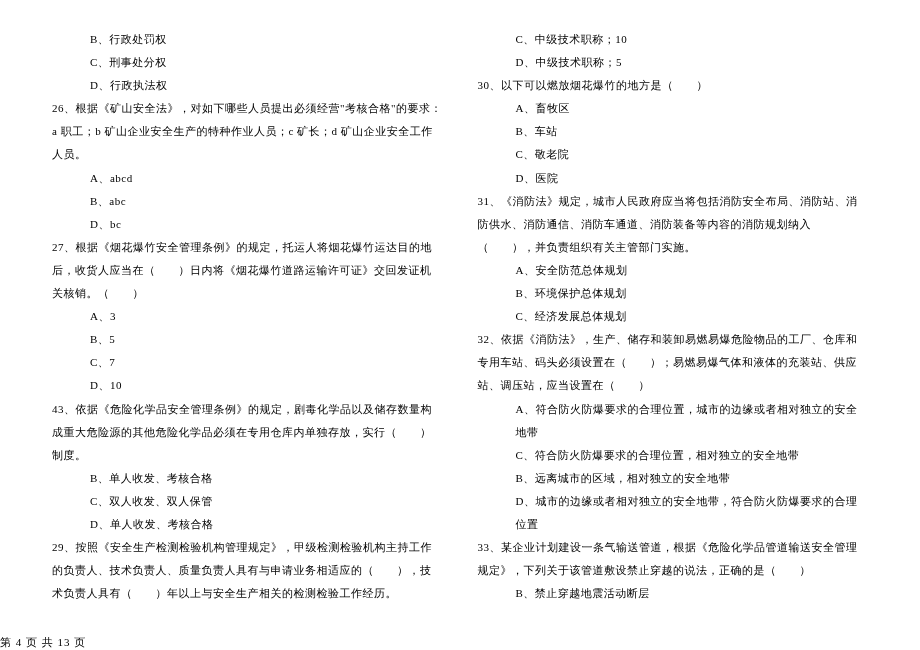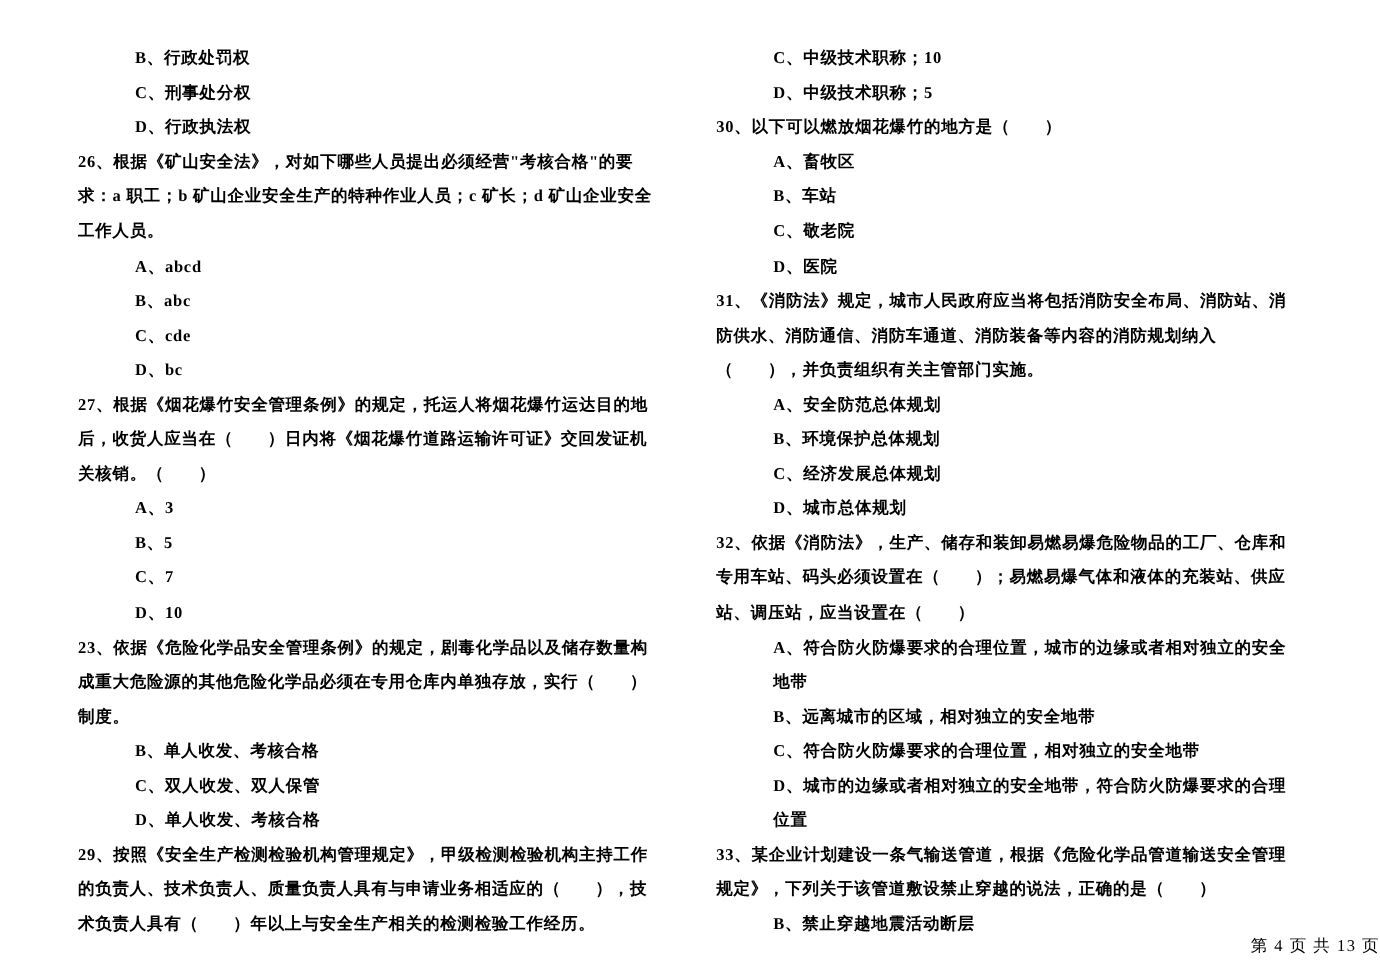--- a/index.html
+++ b/index.html
@@ -10,59 +10,58 @@
       font-family: "SimSun", serif;
       font-size: 11px;
       color: #000;
       position: relative;
     }
     .page {
       display: flex;
       padding: 28px 52px 35px 52px;
       gap: 35px;
     }
-    .col { flex: 1; font-weight: bold; }
+    .col { flex: 1; }
     .line {
       line-height: 2.1;
       letter-spacing: 0.5px;
     }
     .indent1 { padding-left: 38px; }
     .q { padding-left: 0; }
     .footer {
       position: absolute;
-      bottom: 12px;
+      bottom: 0;
       left: 0; right: 0;
-      text-align: right;
+      text-align: left;
       font-size: 11px;
       letter-spacing: 1px;
     }
   </style>
 </head>
 <body>
 
 <div class="page">
 
   <div class="col">
     <div class="line indent1">B、行政处罚权</div>
     <div class="line indent1">C、刑事处分权</div>
     <div class="line indent1">D、行政执法权</div>
 
     <div class="line q">26、根据《矿山安全法》，对如下哪些人员提出必须经营"考核合格"的要求：a 职工；b 矿山企业安全生产的特种作业人员；c 矿长；d 矿山企业安全工作人员。</div>
     <div class="line indent1">A、abcd</div>
     <div class="line indent1">B、abc</div>
-    <div class="line indent1">C、cde</div>
     <div class="line indent1">D、bc</div>
 
     <div class="line q">27、根据《烟花爆竹安全管理条例》的规定，托运人将烟花爆竹运达目的地后，收货人应当在（　　）日内将《烟花爆竹道路运输许可证》交回发证机关核销。（　　）</div>
     <div class="line indent1">A、3</div>
     <div class="line indent1">B、5</div>
     <div class="line indent1">C、7</div>
     <div class="line indent1">D、10</div>
 
-    <div class="line q">23、依据《危险化学品安全管理条例》的规定，剧毒化学品以及储存数量构成重大危险源的其他危险化学品必须在专用仓库内单独存放，实行（　　）制度。</div>
+    <div class="line q">43、依据《危险化学品安全管理条例》的规定，剧毒化学品以及储存数量构成重大危险源的其他危险化学品必须在专用仓库内单独存放，实行（　　）制度。</div>
     <div class="line indent1">B、单人收发、考核合格</div>
     <div class="line indent1">C、双人收发、双人保管</div>
     <div class="line indent1">D、单人收发、考核合格</div>
 
     <div class="line q">29、按照《安全生产检测检验机构管理规定》，甲级检测检验机构主持工作的负责人、技术负责人、质量负责人具有与申请业务相适应的（　　），技术负责人具有（　　）年以上与安全生产相关的检测检验工作经历。</div>
 
   </div>
 
   <div class="col">
     <div class="line indent1">C、中级技术职称；10</div>
@@ -71,26 +70,25 @@
     <div class="line q">30、以下可以燃放烟花爆竹的地方是（　　）</div>
     <div class="line indent1">A、畜牧区</div>
     <div class="line indent1">B、车站</div>
     <div class="line indent1">C、敬老院</div>
     <div class="line indent1">D、医院</div>
 
     <div class="line q">31、《消防法》规定，城市人民政府应当将包括消防安全布局、消防站、消防供水、消防通信、消防车通道、消防装备等内容的消防规划纳入（　　），并负责组织有关主管部门实施。</div>
     <div class="line indent1">A、安全防范总体规划</div>
     <div class="line indent1">B、环境保护总体规划</div>
     <div class="line indent1">C、经济发展总体规划</div>
-    <div class="line indent1">D、城市总体规划</div>
 
     <div class="line q">32、依据《消防法》，生产、储存和装卸易燃易爆危险物品的工厂、仓库和专用车站、码头必须设置在（　　）；易燃易爆气体和液体的充装站、供应站、调压站，应当设置在（　　）</div>
     <div class="line indent1">A、符合防火防爆要求的合理位置，城市的边缘或者相对独立的安全地带</div>
+    <div class="line indent1">C、符合防火防爆要求的合理位置，相对独立的安全地带</div>
     <div class="line indent1">B、远离城市的区域，相对独立的安全地带</div>
-    <div class="line indent1">C、符合防火防爆要求的合理位置，相对独立的安全地带</div>
     <div class="line indent1">D、城市的边缘或者相对独立的安全地带，符合防火防爆要求的合理位置</div>
 
     <div class="line q">33、某企业计划建设一条气输送管道，根据《危险化学品管道输送安全管理规定》，下列关于该管道敷设禁止穿越的说法，正确的是（　　）</div>
     <div class="line indent1">B、禁止穿越地震活动断层</div>
 
   </div>
 
 </div>
 
 <div class="footer">第 4 页 共 13 页</div>

